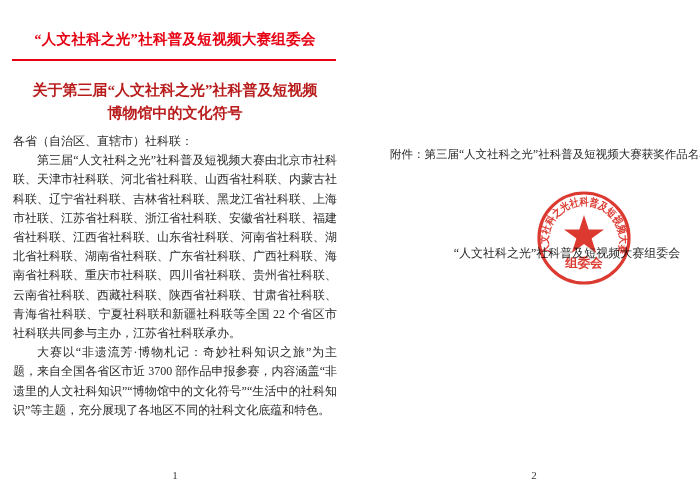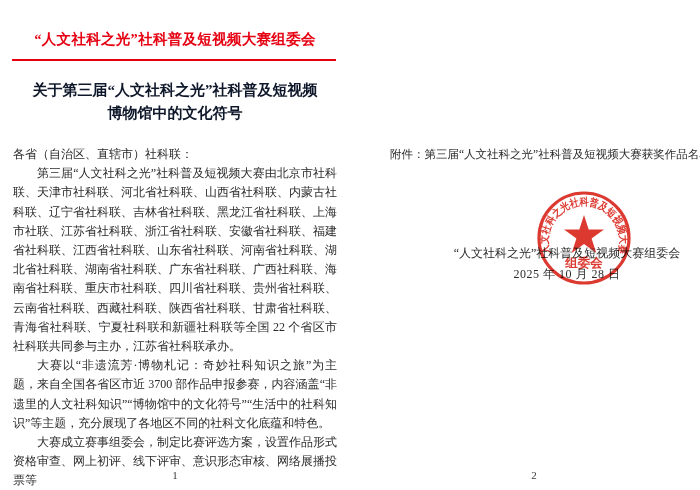--- a/index.html
+++ b/index.html
@@ -18,30 +18,30 @@
     text-align:center;font-weight:bold;font-size:14.5px;
     color:#e60012;letter-spacing:0.3px;white-space:nowrap;
   }
   .letterhead-rule{
     position:absolute;top:59px;left:0;right:2px;height:2.4px;
     background:#e60012;
   }
   .doc-title{
     position:absolute;top:79px;left:0;right:0;margin:0;
     text-align:center;font-weight:bold;font-size:15px;
-    line-height:23px;color:#0f172a;
+    line-height:23px;color:#b91c1c;
   }
   .doc-title span{display:block;}
 
   .body-text{
     position:absolute;left:1px;right:1px;
     font-size:12px;line-height:19.2px;
     text-align:justify;text-justify:inter-character;
   }
-  .body-left{top:145px;}
+  .body-left{top:132px;}
   .body-right{top:29px;line-height:21.7px;}
   .body-text p{margin:0;}
   .para-indent{text-indent:2em;}
 
   .attachment-line{
     position:absolute;top:147px;left:1px;right:0;
     font-size:11.5px;white-space:nowrap;text-indent:14px;
   }
 
   .sig-block{
@@ -70,31 +70,29 @@
     <div class="letterhead">“人文社科之光”社科普及短视频大赛组委会</div>
     <div class="letterhead-rule"></div>
     <h1 class="doc-title">
       <span>关于第三届“人文社科之光”社科普及短视频</span>
       <span>博物馆中的文化符号</span>
     </h1>
     <div class="body-text body-left">
       <p>各省（自治区、直辖市）社科联：</p>
       <p class="para-indent">第三届“人文社科之光”社科普及短视频大赛由北京市社科联、天津市社科联、河北省社科联、山西省社科联、内蒙古社科联、辽宁省社科联、吉林省社科联、黑龙江省社科联、上海市社联、江苏省社科联、浙江省社科联、安徽省社科联、福建省社科联、江西省社科联、山东省社科联、河南省社科联、湖北省社科联、湖南省社科联、广东省社科联、广西社科联、海南省社科联、重庆市社科联、四川省社科联、贵州省社科联、云南省社科联、西藏社科联、陕西省社科联、甘肃省社科联、青海省社科联、宁夏社科联和新疆社科联等全国 22 个省区市社科联共同参与主办，江苏省社科联承办。</p>
       <p class="para-indent">大赛以“非遗流芳·博物札记：奇妙社科知识之旅”为主题，来自全国各省区市近 3700 部作品申报参赛，内容涵盖“非遗里的人文社科知识”“博物馆中的文化符号”“生活中的社科知识”等主题，充分展现了各地区不同的社科文化底蕴和特色。</p>
-      <p class="para-indent">大赛成立赛事组委会，制定比赛评选方案，设置作品形式资格审查、网上初评、线下评审、意识形态审核、网络展播投票等</p>
     </div>
     <div class="page-num">1</div>
   </div>
 
   <div class="page page-right">
     <div class="attachment-line">附件：第三届“人文社科之光”社科普及短视频大赛获奖作品名单</div>
 
     <div class="sig-block">
       <div class="sig-name">“人文社科之光”社科普及短视频大赛组委会</div>
-      <div class="sig-date">2025 年 10 月 28 日</div>
     </div>
 
     <div class="seal">
       <svg viewBox="-50 -50 100 100" xmlns="http://www.w3.org/2000/svg">
         <defs>
           <path id="sealArc" d="M -34 13 A 36 36 0 1 1 34 13" fill="none"></path>
         </defs>
         <circle cx="0" cy="-2" r="45" fill="none" stroke="#d9281e" stroke-width="3.2"></circle>
         <polygon fill="#d9281e" points="0,-25 4.7,-10.5 20,-10.5 7.6,-1.5 12.3,13 0,4 -12.3,13 -7.6,-1.5 -20,-10.5 -4.7,-10.5"></polygon>
         <text font-size="10.5" fill="#d9281e" font-weight="bold" font-family="Liberation Serif, DejaVu Serif, serif">

